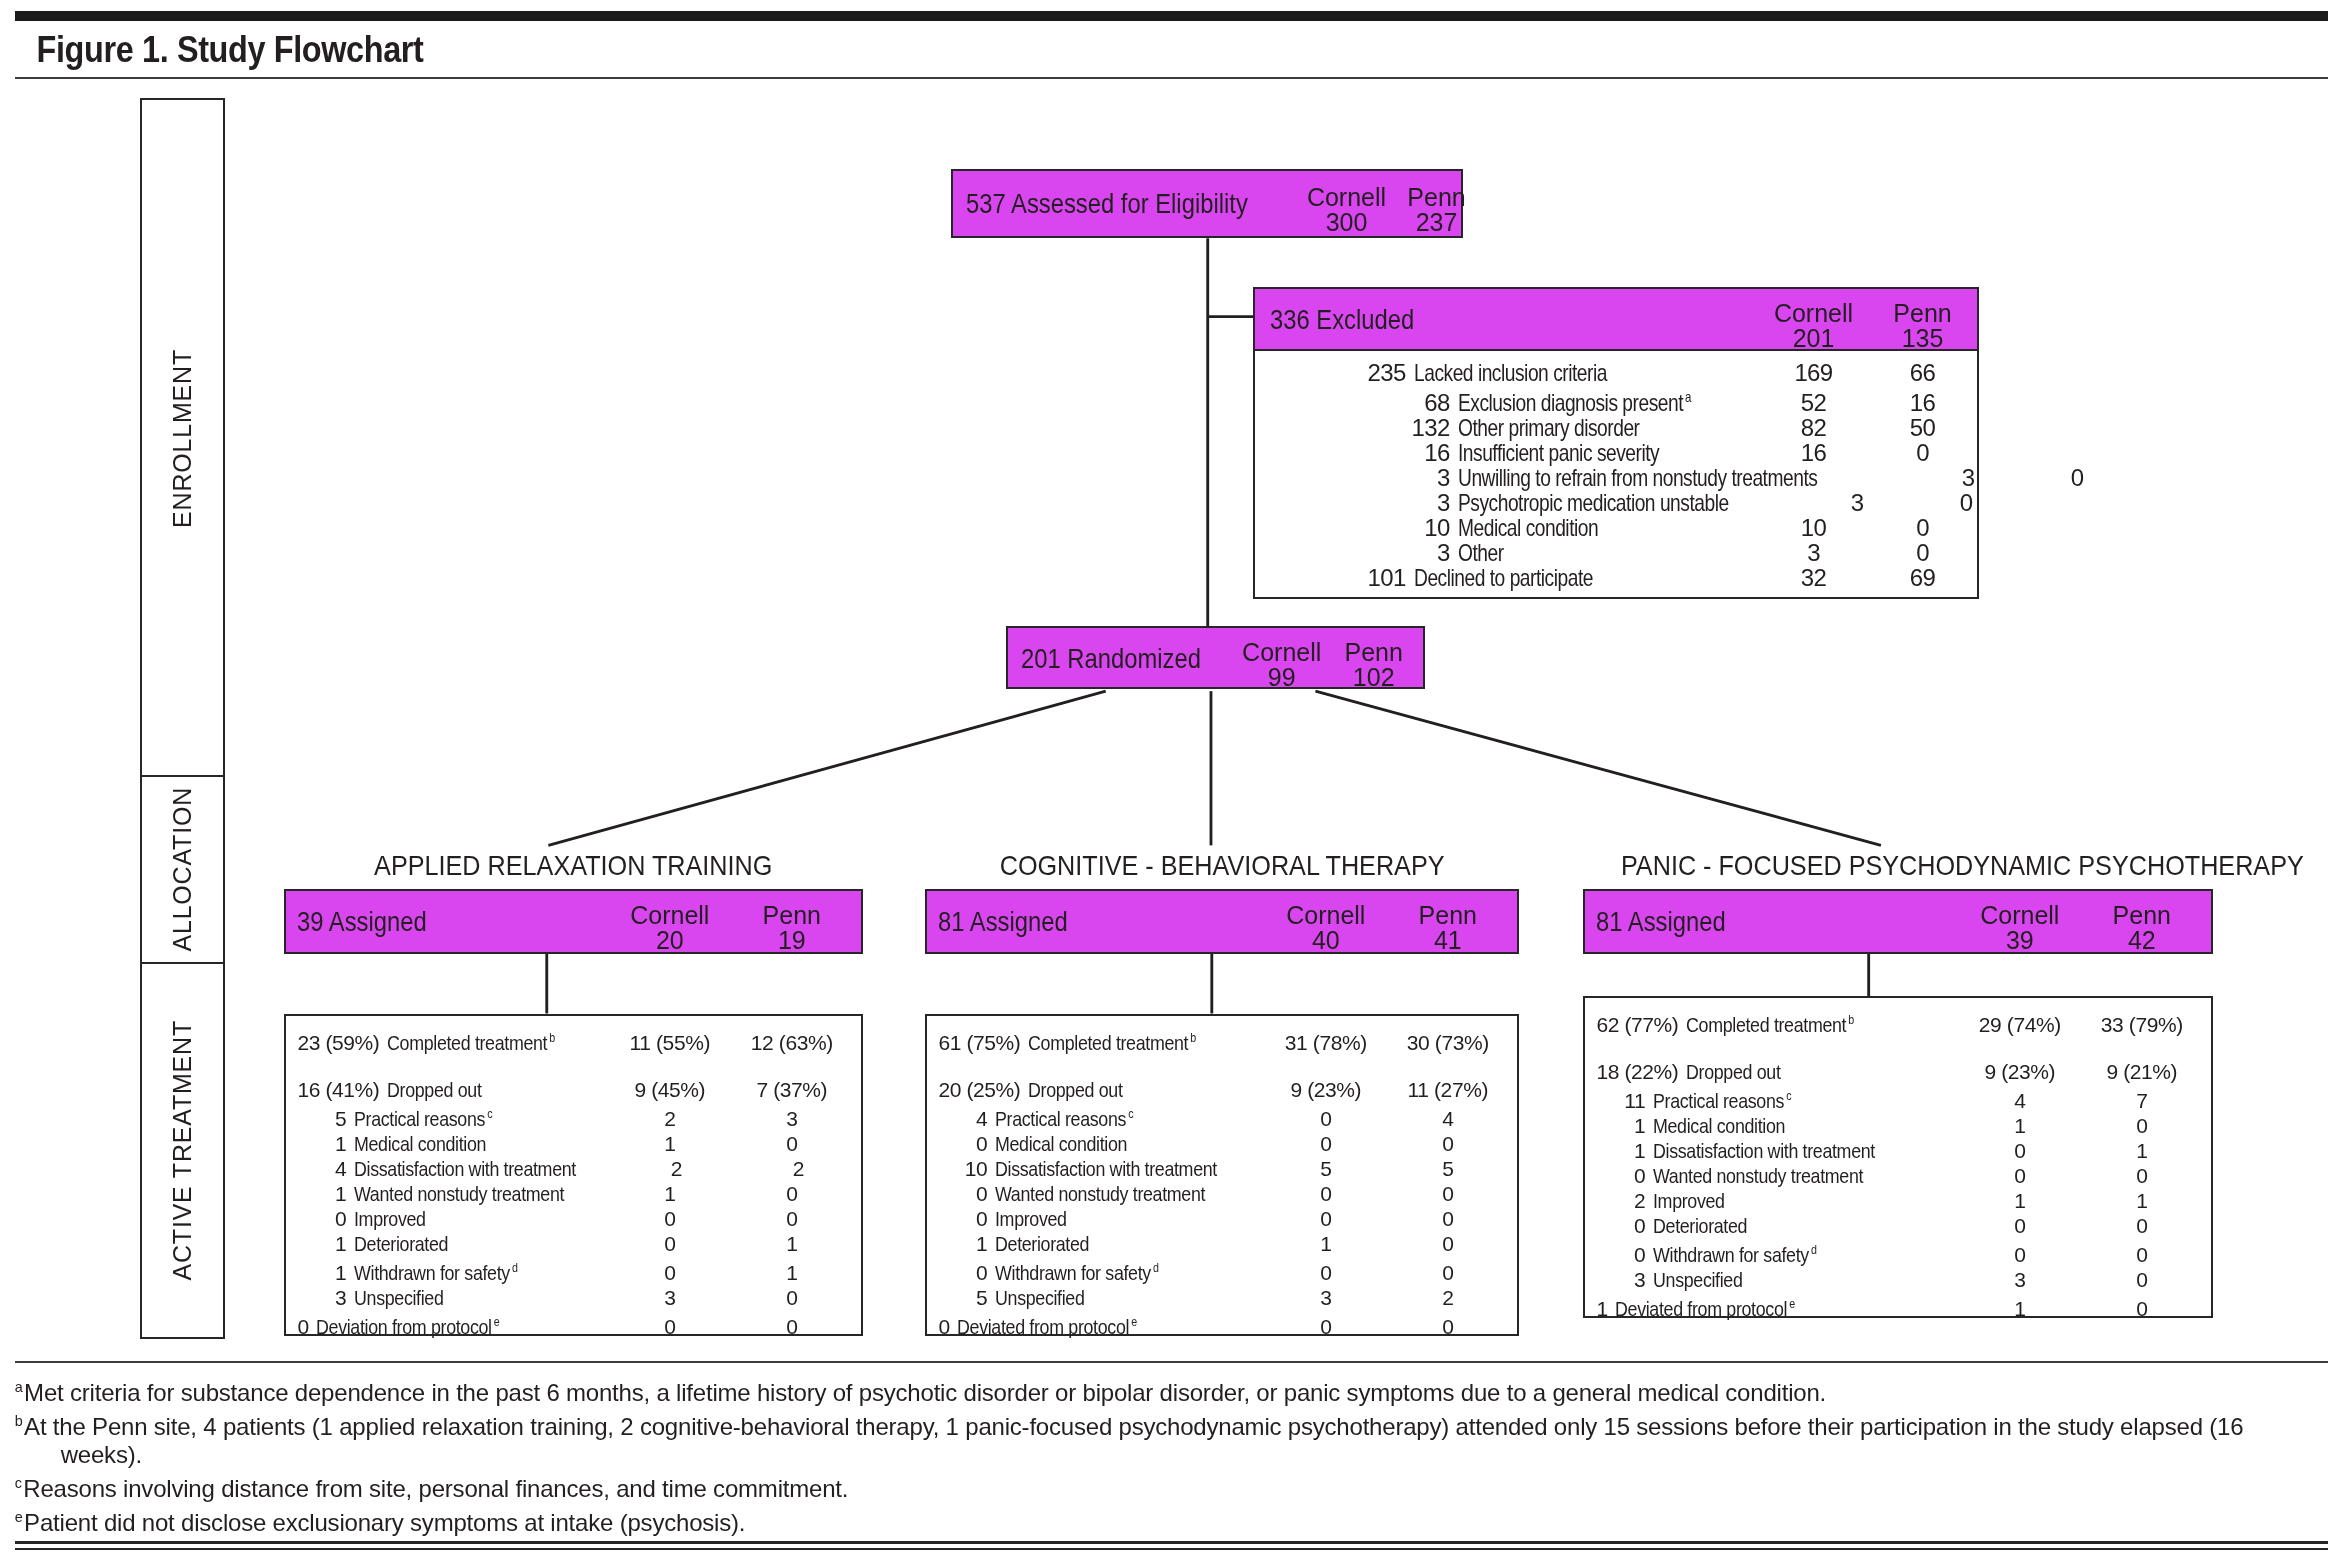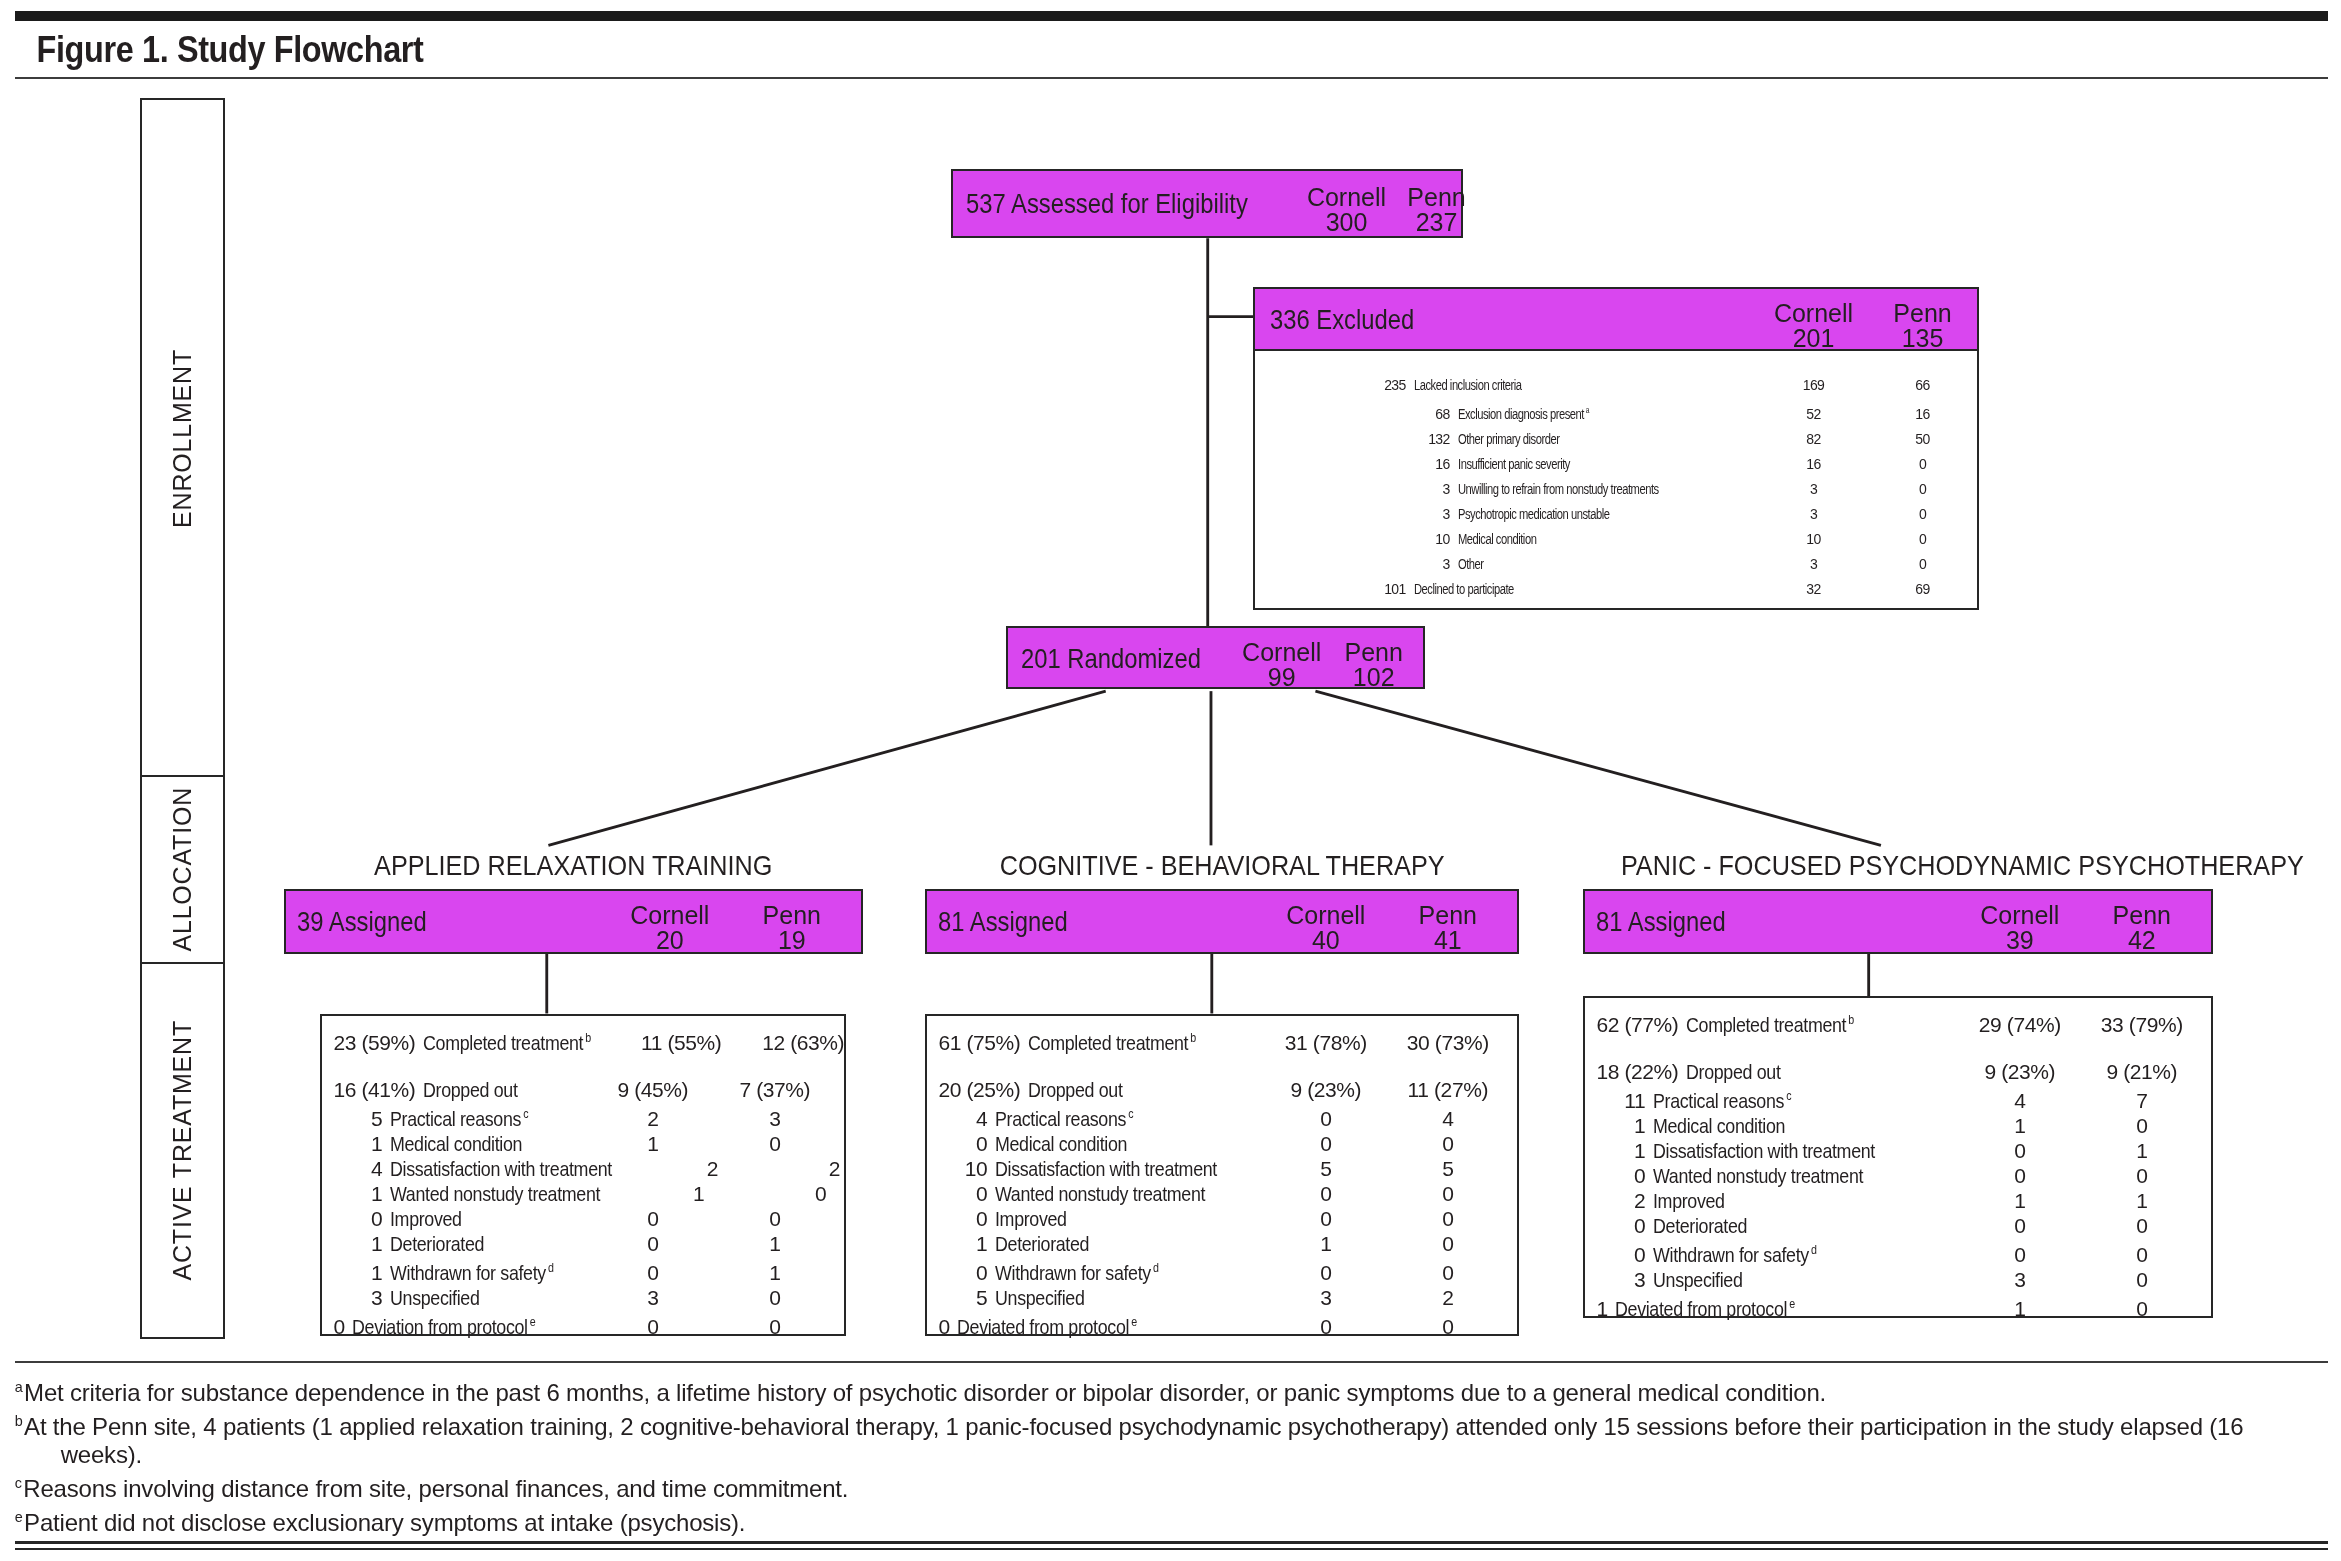--- a/index.html
+++ b/index.html
@@ -47,21 +47,21 @@
   .row  { display:grid; align-items:baseline; white-space:nowrap; }
   .row .main { display:flex; align-items:baseline; }
   .row .num  { display:inline-block; text-align:right; }
   .row .lbl  { margin-left:8.2px; }
   .row .val  { text-align:center; }
   sup { font-size:0.6em; margin-left:2.4px; }
   sup:empty { display:none; }
 
   
   .excl-hdr  { height:62px; }
-  .excl-body { padding-top:22px; font-size:14px; letter-spacing:-0.6px; }
+  .excl-body { padding-top:9px; font-size:24px; letter-spacing:-0.6px; }
   .excl-body .row { line-height:25px; grid-template-columns:1fr 122px 96px; padding:0 6.5px 0 14.7px; }
   .excl-body .cond { transform:scaleX(0.80); }
   .excl-body .ind1 .main { padding-left:67px; }
   .excl-body .ind1 .num  { width:69px; }
   .excl-body .ind2 .main { padding-left:108px; }
   .excl-body .ind2 .num  { width:72px; }
 
   
   .arm-body { padding-top:9.8px; font-size:21px; letter-spacing:-0.4px; }
   .arm-body .row { line-height:25px; grid-template-columns:1fr 122px 122px; padding:0 8.2px 0 11.4px; }
@@ -226,21 +226,21 @@
     <div class="blabel"><span class="cond">39 Assigned</span></div>
     <div class="site">
         <div>Cornell</div>
         <div>20</div>
       </div>
     <div class="site">
         <div>Penn</div>
         <div>19</div>
       </div>
   </div>
-  <div class="abs box arm-body" style="left:284px;top:1014px;width:526px;height:322px;margin-left:36px;">
+  <div class="abs box arm-body" style="left:284px;top:1014px;width:579px;height:322px;">
 
   <div class="row ind0">
         <div class="main">
           <span class="num">23 (59%)</span>
           <span class="lbl"><span class="cond"><span>Completed treatment</span><sup>b</sup></span></span>
         </div>
         <div class="val">11 (55%)</div>
         <div class="val">12 (63%)</div>
       </div>
       <div class="row ind0 gap">

